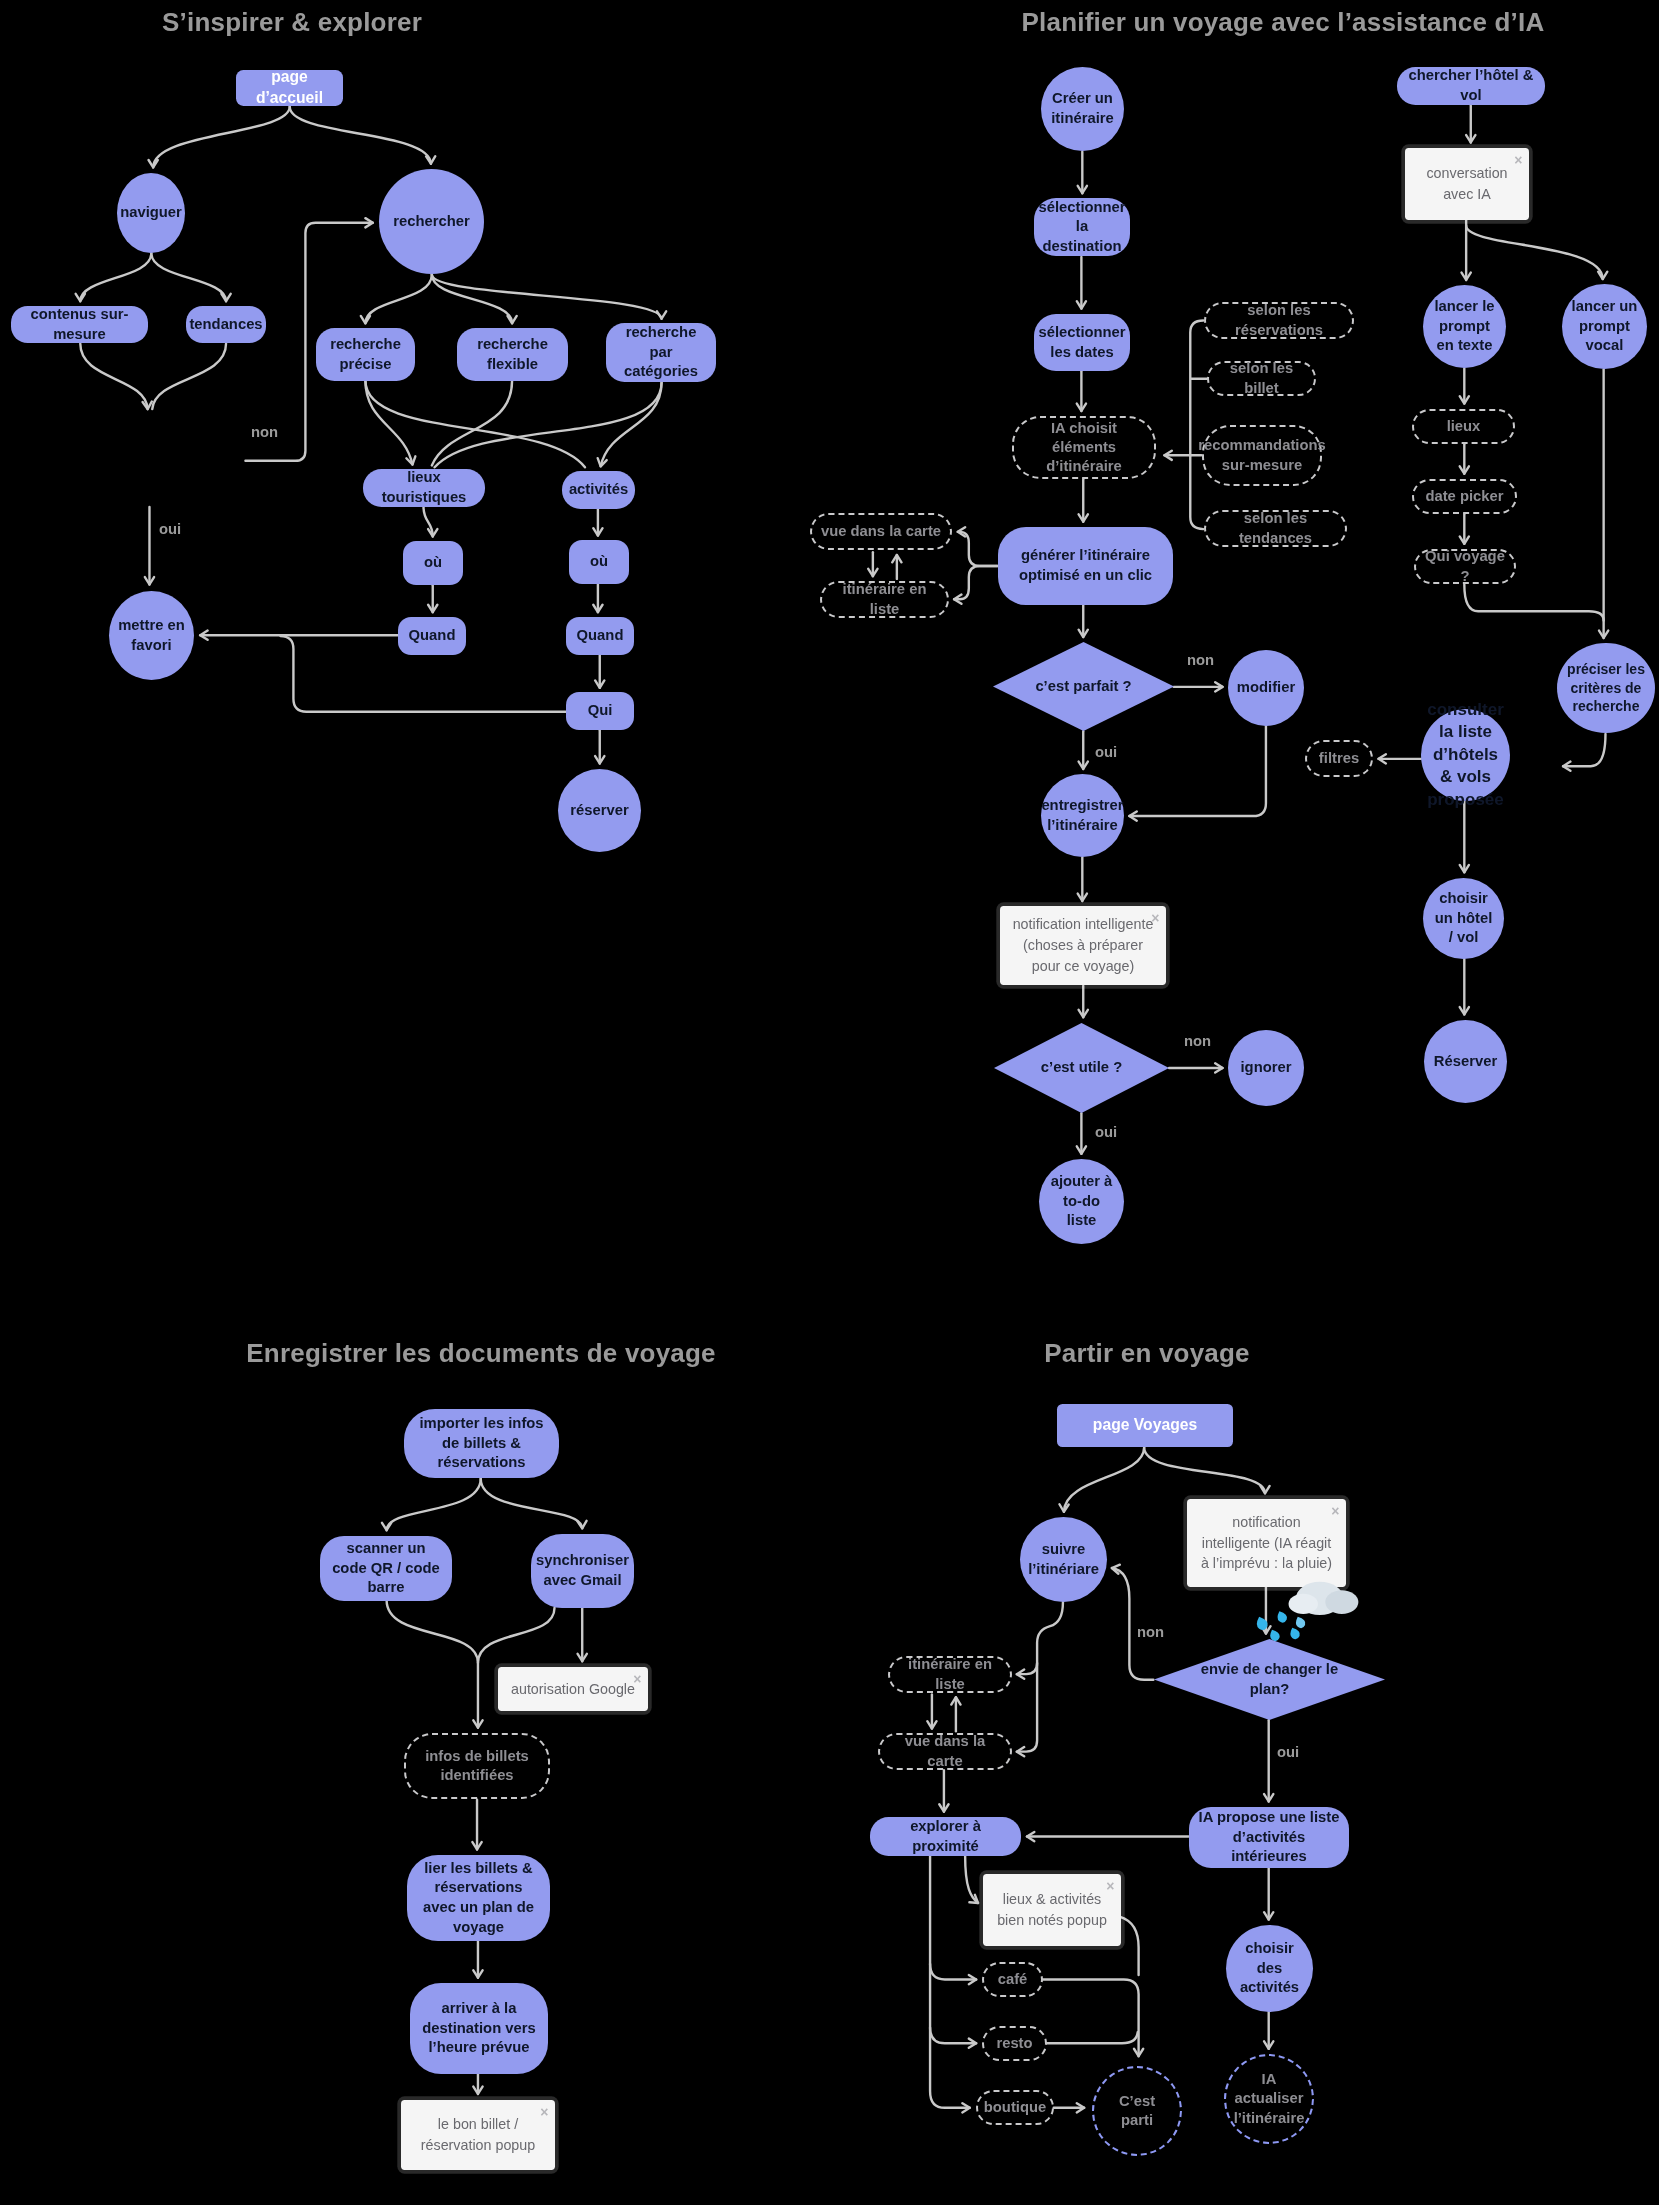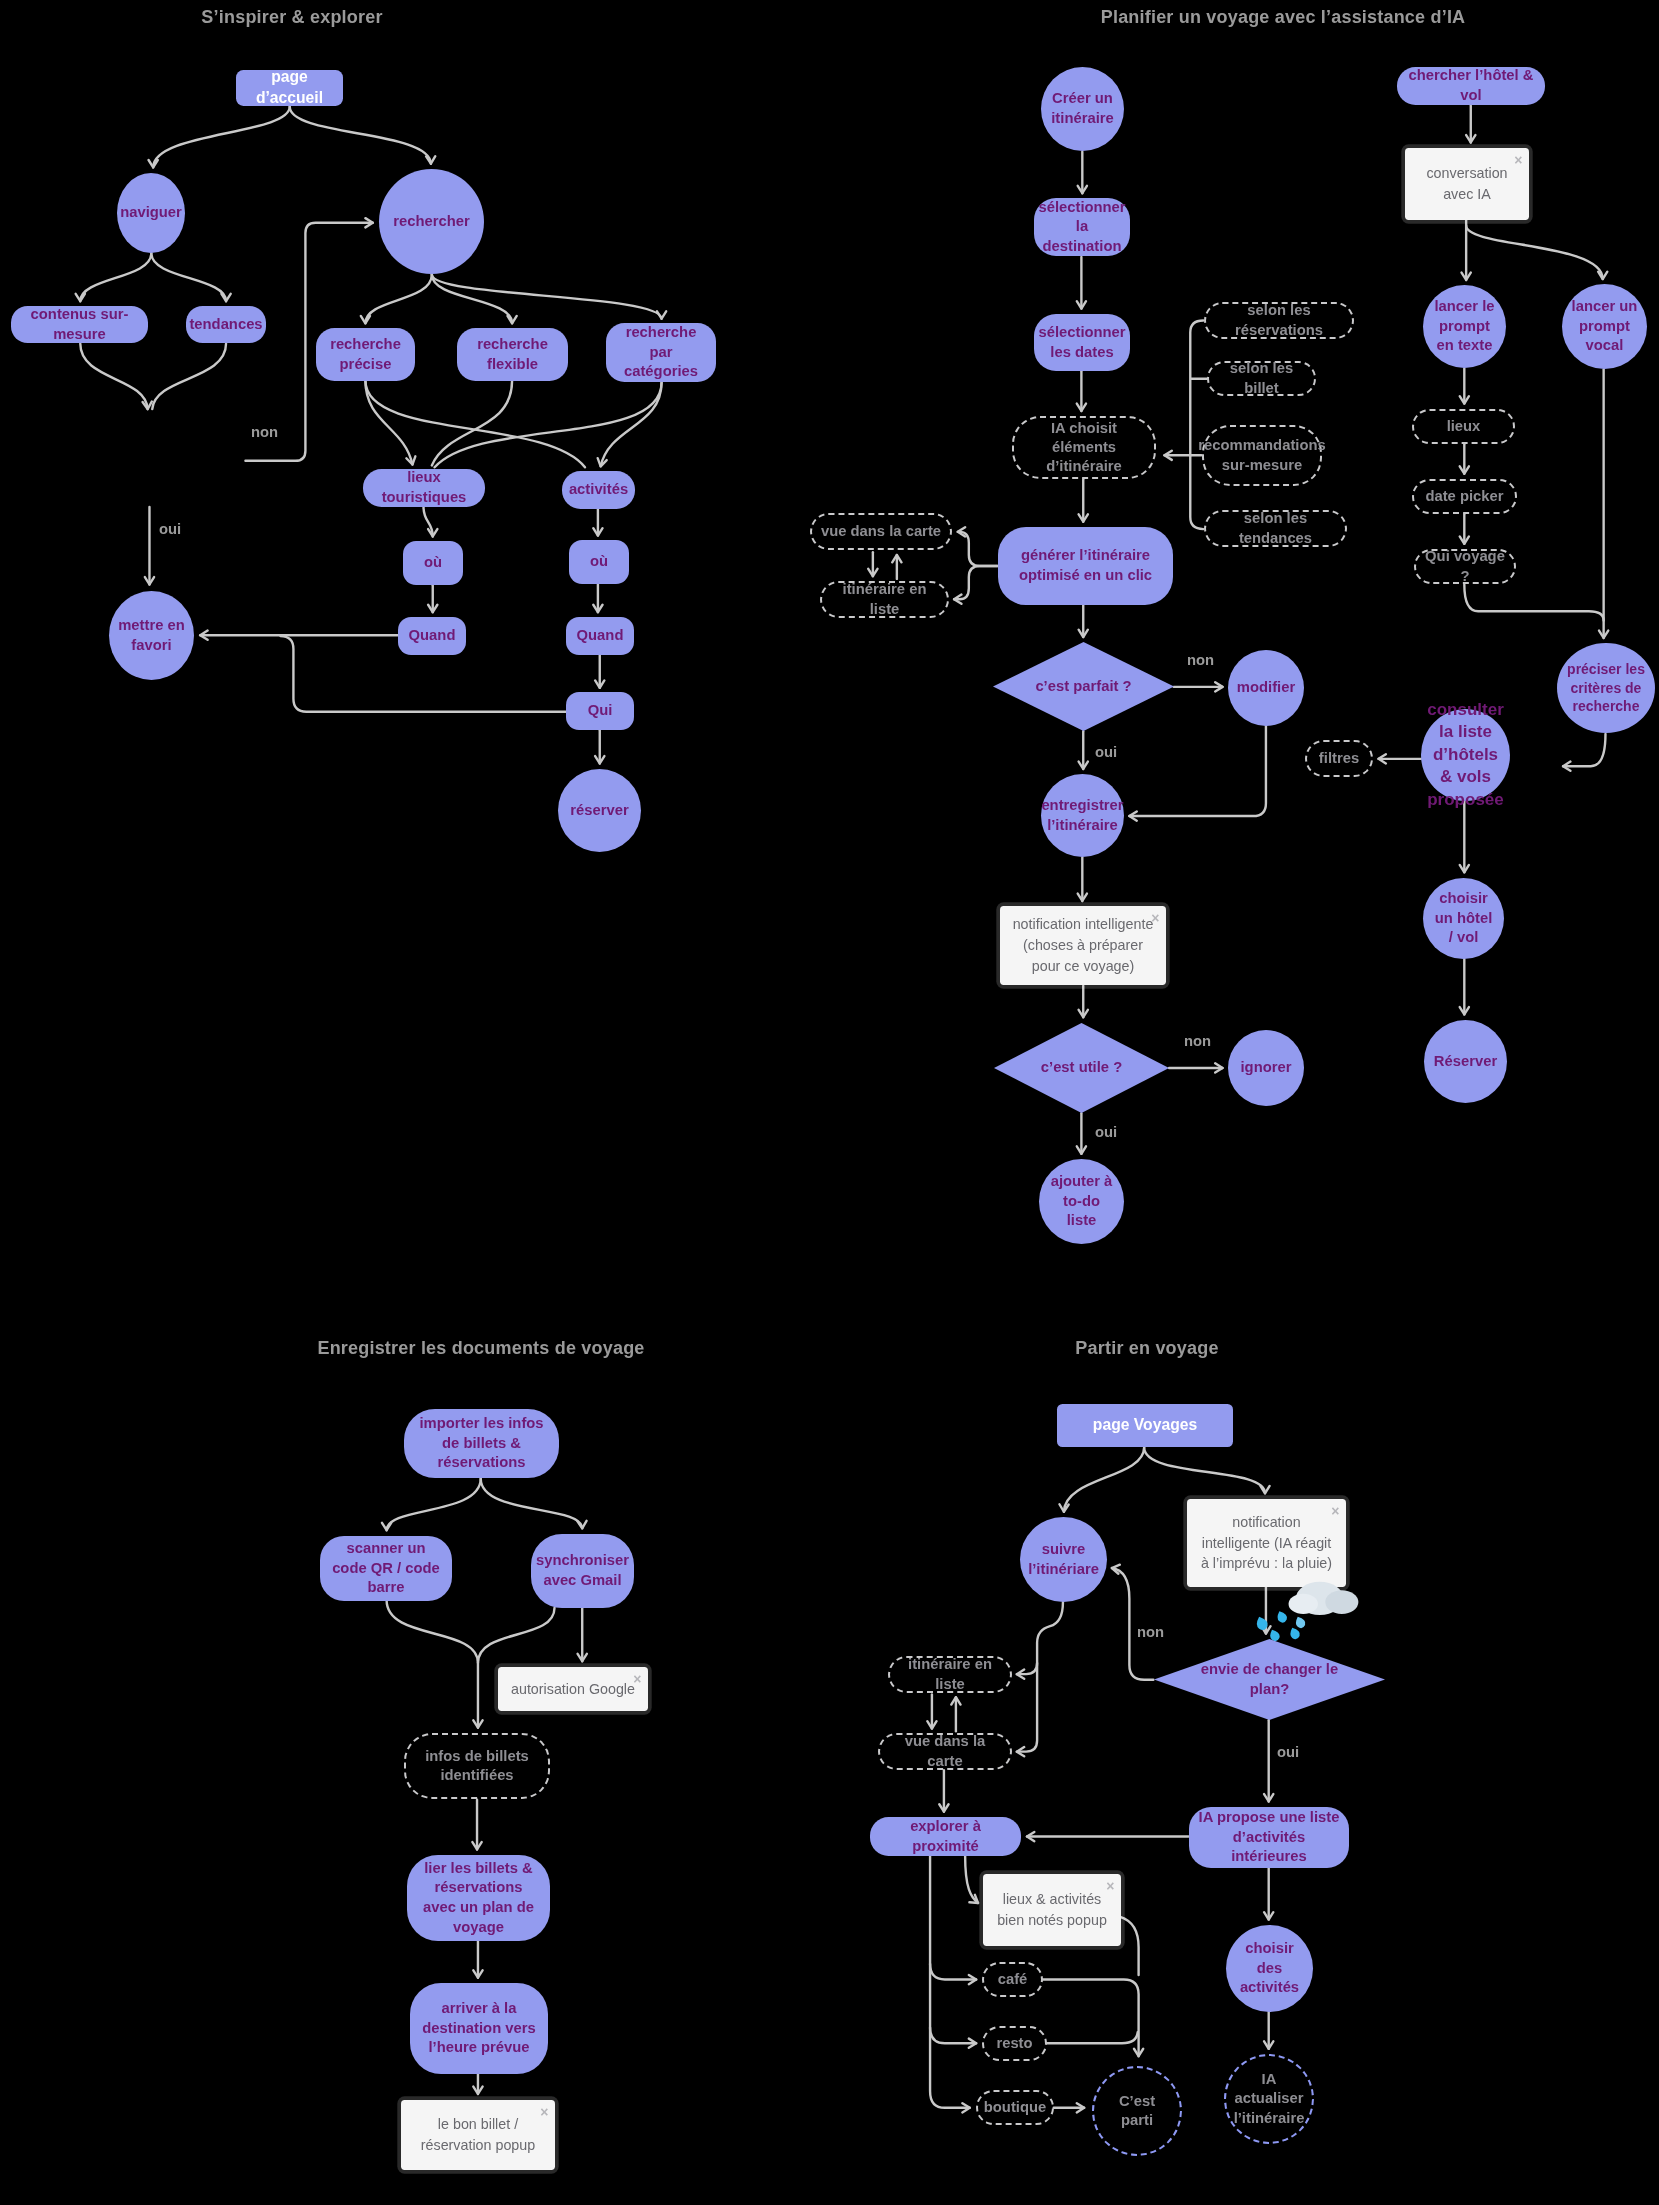--- a/index.html
+++ b/index.html
@@ -1,23 +1,23 @@
 <!DOCTYPE html>
 <html style="font-size:14.8px"><head>
 <meta charset="utf-8">
 <style>
   html,body{margin:0;padding:0;background:#000;}
   .canvas{position:relative;width:1659px;height:2206px;background:#000;overflow:hidden;
           font-family:"Liberation Sans", sans-serif;}
   svg.edges{position:absolute;left:0;top:0;width:1659px;height:2206px;}
   svg.edges path{fill:none;stroke:#c9c9c9;stroke-width:2.6;stroke-linecap:round;}
-  .title{position:absolute;transform:translateX(-50%);color:#9a9a9a;font-size:18px;
+  .title{position:absolute;transform:translateX(-50%);color:#9a9a9a;font-size:26px;
          font-weight:700;white-space:nowrap;letter-spacing:0.2px;}
   .node{position:absolute;display:flex;align-items:center;justify-content:center;
-        text-align:center;background:#939bef;color:#701a75;font-size:14.8px;line-height:1.32;
+        text-align:center;background:#939bef;color:#0f172a;font-size:14.8px;line-height:1.32;
         font-weight:600;padding:1.8px 9.2px;box-sizing:border-box;}
   .hdr{color:#ffffff;font-weight:700;font-size:15.7px;}
   .circle{border-radius:50%;}
   .diamond{clip-path:polygon(50% 0,100% 50%,50% 100%,0 50%);padding:1.8px 31px;}
   .dash{position:absolute;display:flex;align-items:center;justify-content:center;text-align:center;
         background:transparent;border:2.8px dashed #c9c9cb;color:#8e8e93;font-size:14.8px;
         font-weight:600;line-height:1.3;border-radius:20px;padding:1.8px 7.4px;box-sizing:border-box;}
   .dash.big{border-radius:28px;}
   .dashp{position:absolute;display:flex;align-items:center;justify-content:center;text-align:center;
         border:2.8px dashed #8e99f4;border-radius:50%;color:#8e8e93;font-size:14.8px;font-weight:600;

